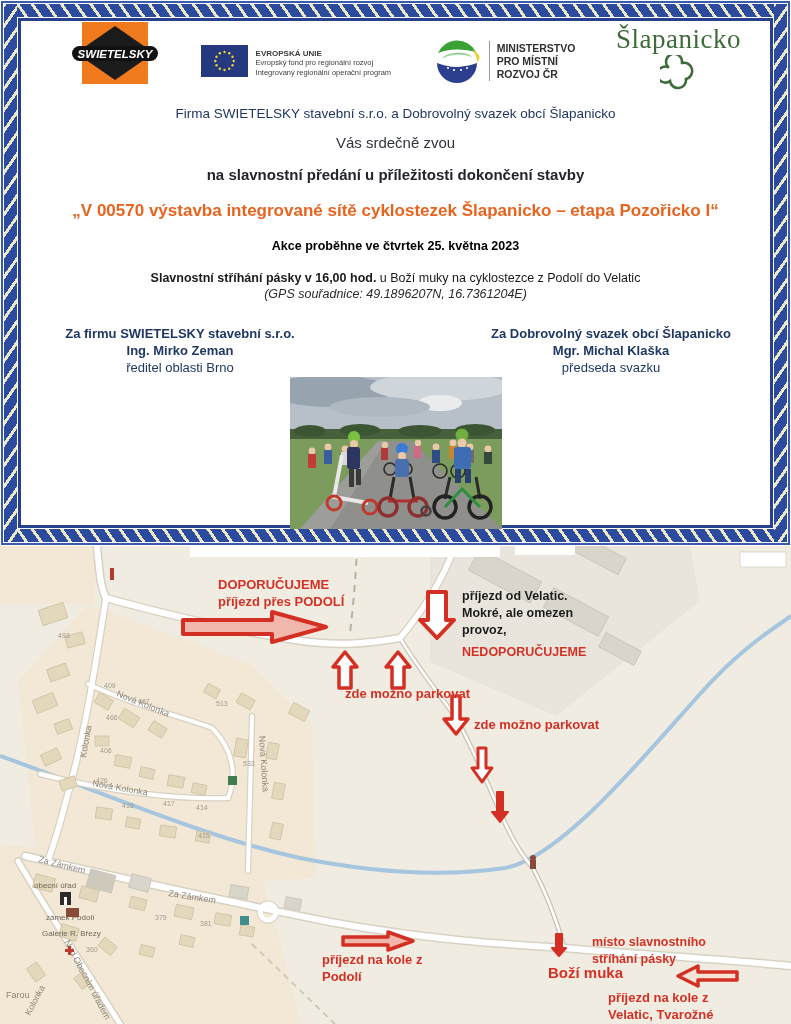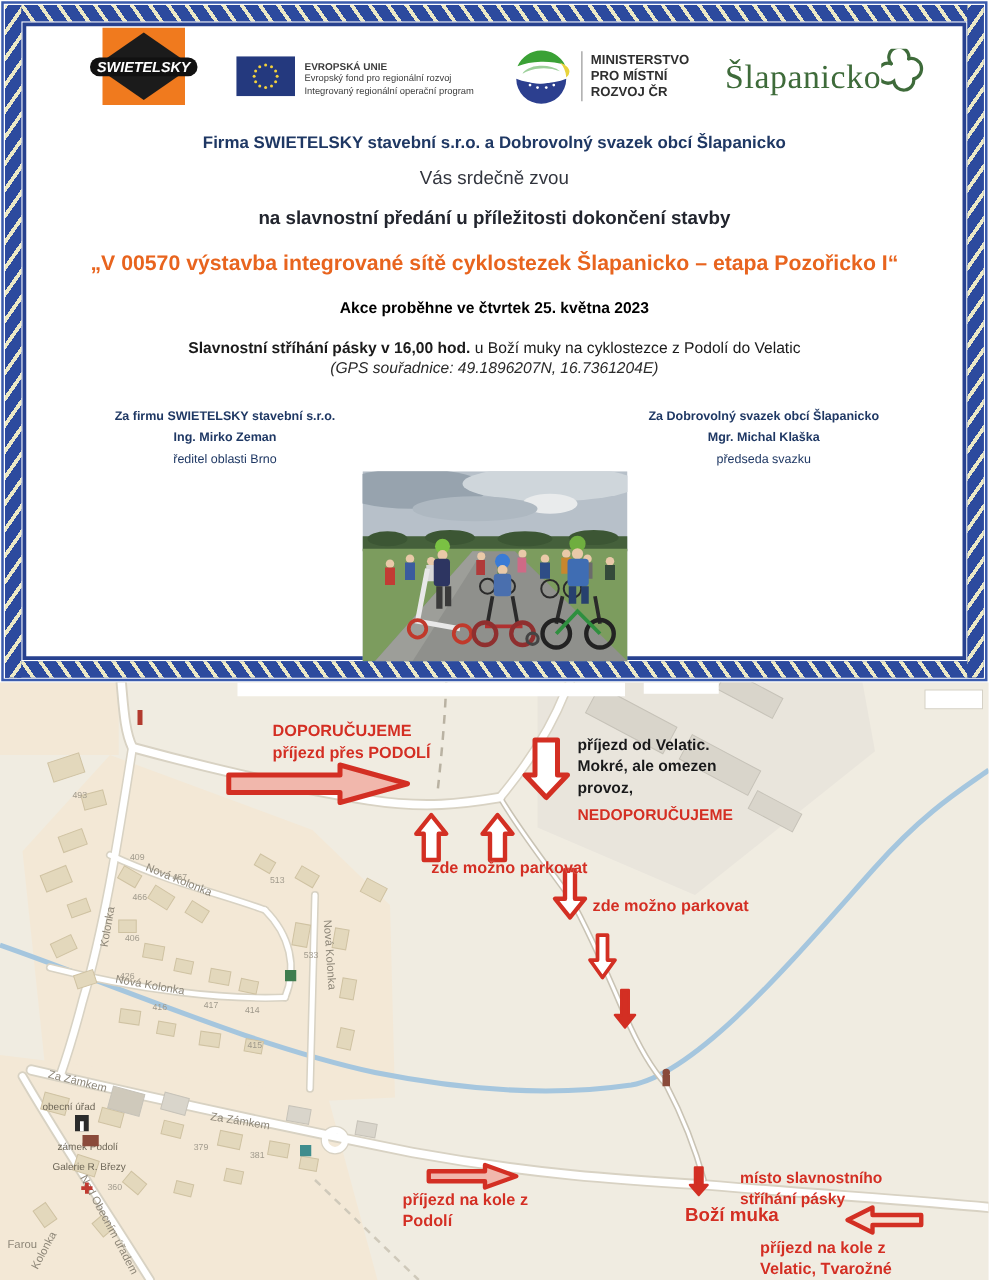--- a/index.html
+++ b/index.html
@@ -24,34 +24,34 @@
 
   .logo-row { display:flex; align-items:center; justify-content:space-between;
               padding:0 28px 0 48px; height:66px; }
   .logo-sw { position:relative; width:90px; height:78px; }
   .logo-eu { display:flex; align-items:flex-start; gap:8px; text-align:left;justify-content:flex-end; }
   .eu-text { font-size:7.5px; color:#3c3c3c; line-height:9.5px; padding-top:4px; }
   .eu-text .b { font-weight:bold; font-size:8px; }
   .logo-min { display:flex; align-items:center; gap:7px; text-align:left; }
   .min-sep { width:1px; height:40px; background:#9a9a9a; }
   .min-text { font-weight:bold; font-size:10.5px; color:#2f2f2f; line-height:13px; }
-  .logo-slap { display:flex; align-items:center; }
+  .logo-slap { display:flex; align-items:center;flex-direction:column; }
   .slap-text { font-family:"Liberation Serif", serif; font-size:27px; color:#3e6b3a; letter-spacing:.5px; }
 
-  .l-heading   { margin-top:12px; font-size:13.5px; font-weight:bold; color:#1f3864; }
+  .l-heading   { margin-top:12px; font-size:13.5px; font-weight:normal; color:#1f3864; }
   .l-invite    { margin-top:13px; font-size:15px;   color:#31343d; }
   .l-occasion  { margin-top:15px; font-size:15px;   font-weight:bold; color:#22252e; }
   .l-title     { margin-top:18px; font-size:17px;   font-weight:bold; color:#e8641e; }
   .l-date      { margin-top:18px; font-size:12.5px; font-weight:bold; color:#000000; }
   .l-time      { margin-top:18px;  font-size:12.5px; color:#1a1a1a; }
   .l-time .b   { font-weight:bold; }
   .l-gps       { margin-top:2px;  font-size:12.5px; font-style:italic; color:#2a2a2a; }
 
   .sig-row { margin-top:24px; display:flex; justify-content:space-between; padding:0 8px; }
-  .sig-col { width:300px; font-size:10px; color:#1f3864; line-height:17px; }
+  .sig-col { width:300px; font-size:13px; color:#1f3864; line-height:17px; }
   .sig-org, .sig-name { font-weight:bold; }
 
   .photo-wrap { margin-top:1px; display:flex; justify-content:center; }
 
   
   .map { position:absolute; top:546px; left:0; width:791px; height:478px; background:#f0ece1; }
   .map svg.base { position:absolute; top:0; left:0; }
   .ann { position:absolute; font-weight:bold; color:#d32f23; font-size:13px; line-height:17px;
          white-space:nowrap; text-shadow:0 0 1px rgba(255,255,255,.6); }
   .ann.black { color:#1a1a1a; }

